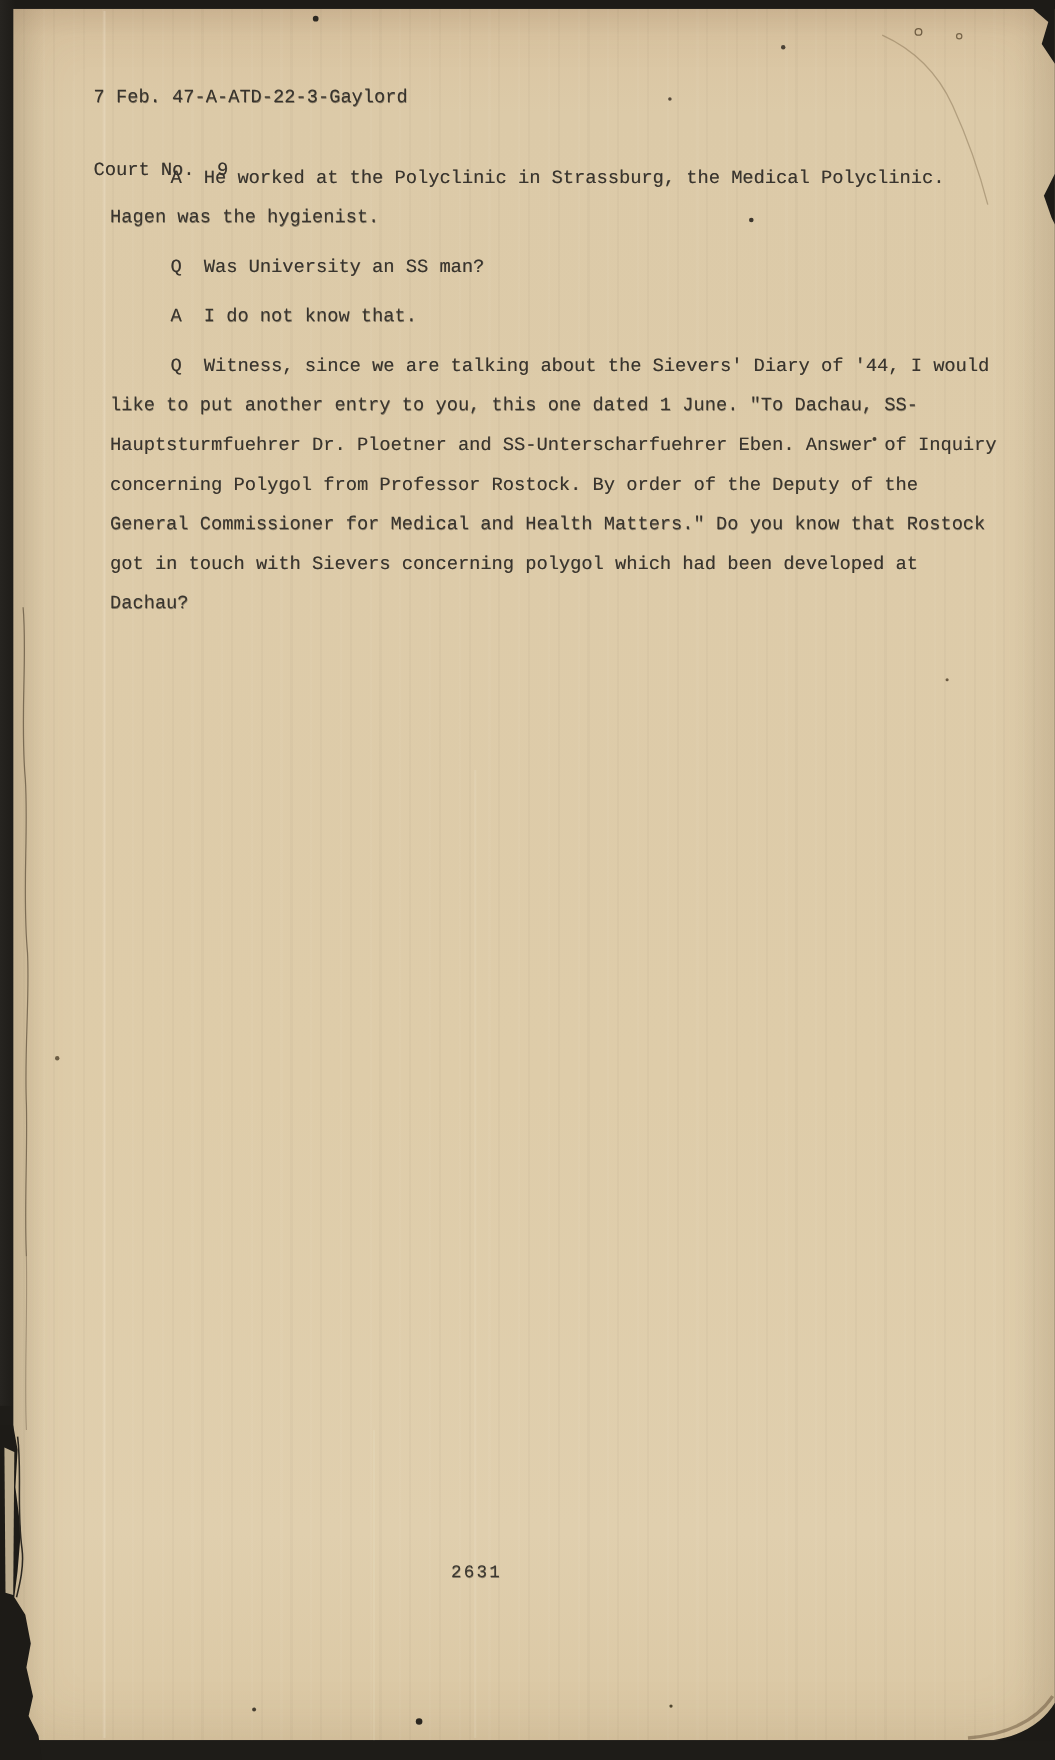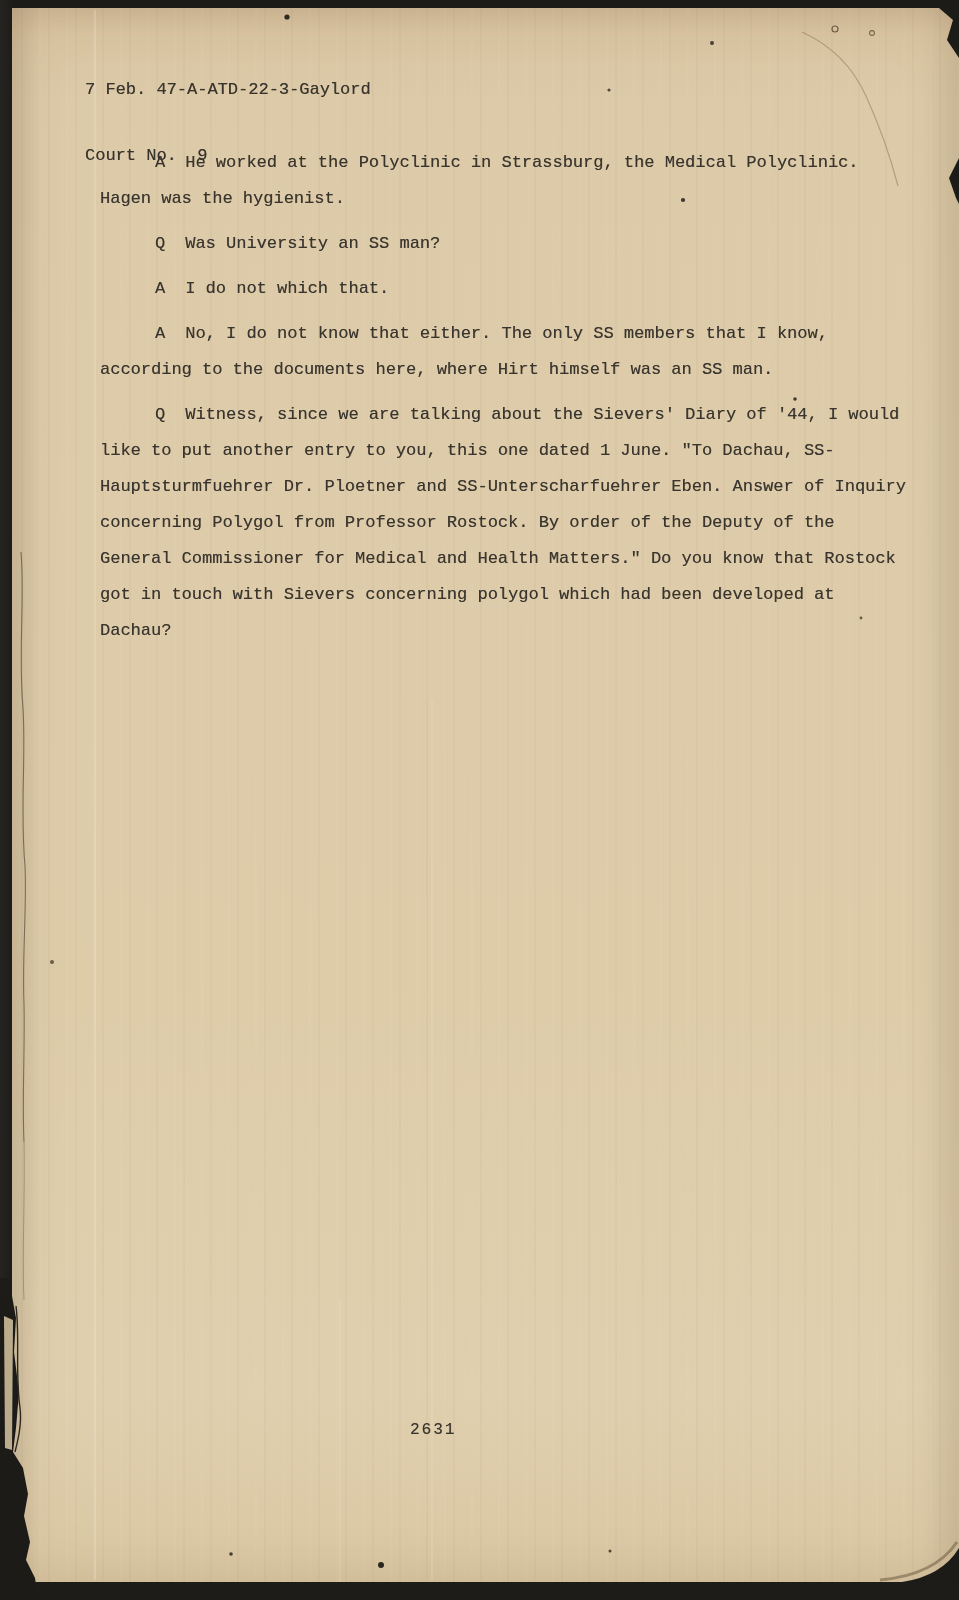--- a/index.html
+++ b/index.html
@@ -87,23 +87,21 @@
 
     <div class="header">
       <div>7 Feb. 47-A-ATD-22-3-Gaylord</div>
       <div>Court No.  9</div>
     </div>
 
     <div class="entries">
       <p class="entry"><span class="speaker">A</span><span class="etext">He worked at the Polyclinic in Strassburg, the Medical Polyclinic.
 Hagen was the hygienist.</span></p>
       <p class="entry"><span class="speaker">Q</span><span class="etext">Was University an SS man?</span></p>
-      <p class="entry"><span class="speaker">A</span><span class="etext">I do not which that.</span></p>
-      <p class="entry"><span class="speaker">A</span><span class="etext">No, I do not know that either. The only SS members that I know,
-according to the documents here, where Hirt himself was an SS man.</span></p>
+      <p class="entry"><span class="speaker">A</span><span class="etext">I do not know that.</span></p>
       <p class="entry"><span class="speaker">Q</span><span class="etext">Witness, since we are talking about the Sievers' Diary of '44, I would
 like to put another entry to you, this one dated 1 June. "To Dachau, SS-
 Hauptsturmfuehrer Dr. Ploetner and SS-Unterscharfuehrer Eben. Answer of Inquiry
 concerning Polygol from Professor Rostock. By order of the Deputy of the
 General Commissioner for Medical and Health Matters." Do you know that Rostock
 got in touch with Sievers concerning polygol which had been developed at
 Dachau?</span></p>
     </div>
 
     <div class="page-number">2631</div>

